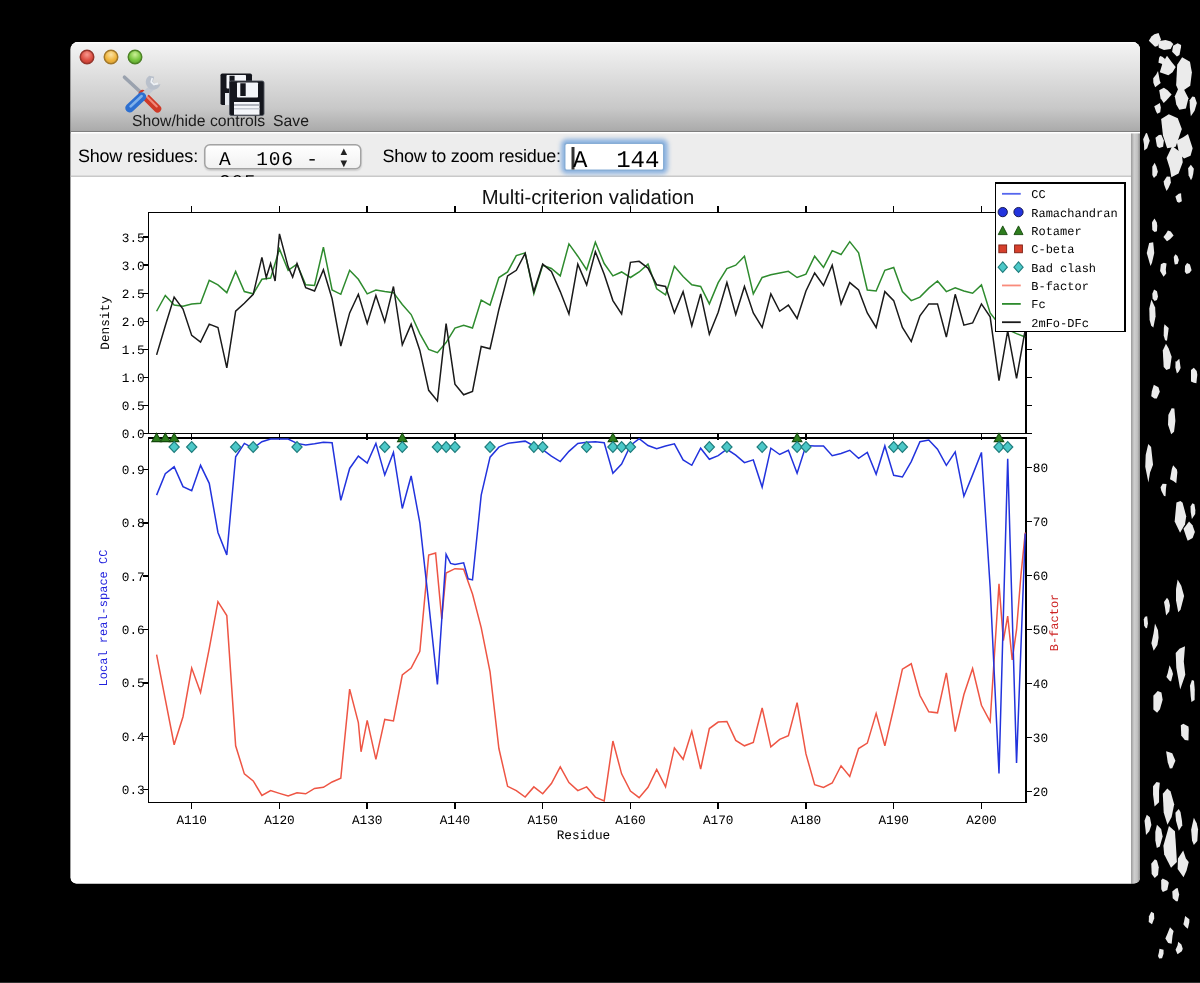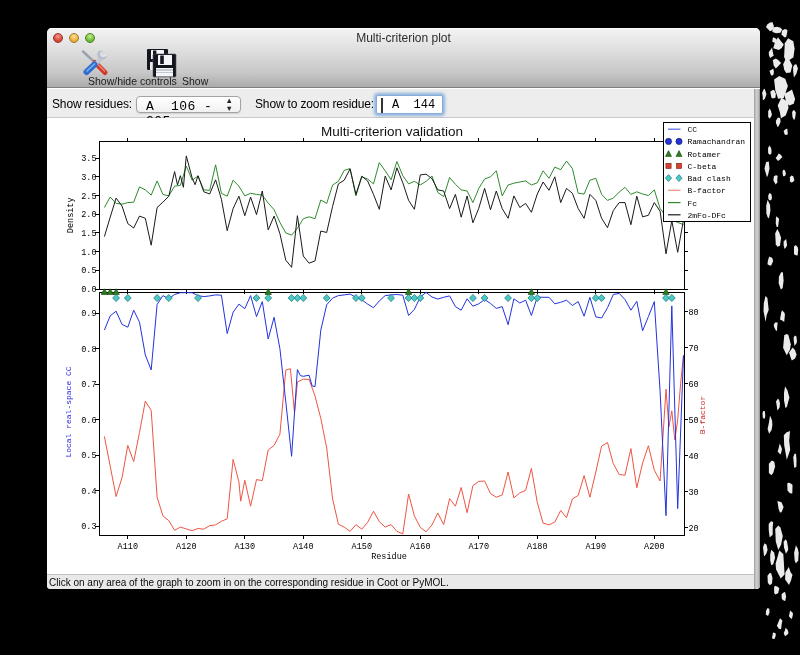--- a/index.html
+++ b/index.html
@@ -11,21 +11,21 @@
 #tl-y{left:22px;background:radial-gradient(circle at 50% 30%,#fbe3a5,#f0b53e 55%,#cf9730);border:0.5px solid #a3782a;}
 #tl-g{left:38px;background:radial-gradient(circle at 50% 30%,#cbf096,#78c53f 55%,#55992b);border:0.5px solid #4d8226;}
 #wtitle{position:absolute;left:0;top:3px;width:100%;text-align:center;font-size:12px;color:#2c2c2c;}
 .tblabel{position:absolute;top:47px;font-size:10.5px;color:#1a1a1a;margin-left:33px;}
 #controls{position:absolute;left:0;top:61px;width:713px;height:29px;background:#ededed;border-bottom:1px solid #c9c9c9;}
 .ctlab{position:absolute;top:8px;font-size:12px;font-weight:normal;color:#000;letter-spacing:-0.15px;}
 #combo{position:absolute;left:89px;top:7px;width:105px;height:17px;background:linear-gradient(#ffffff,#f1f1f1);border:1px solid #a3a3a3;border-radius:4px;box-shadow:0 1px 1px rgba(0,0,0,0.12);}
 #combo .cbtext{position:absolute;left:9px;top:1.5px;font-size:13px;color:#000;font-family:Liberation Mono, monospace;letter-spacing:0.5px;}
 #combo .arrows{position:absolute;right:7px;top:0px;font-size:7.5px;line-height:8px;color:#222;text-align:center;}
 #zoominput{position:absolute;left:329px;top:6px;width:67px;height:19px;background:#fff;border:1px solid #88aed6;border-radius:2px;box-shadow:0 0 3px 2px rgba(110,160,220,0.75);}
-#zoominput .itext{position:absolute;left:15px;top:2px;font-size:12px;font-family:"Liberation Mono",monospace;color:#000;}
+#zoominput .itext{position:absolute;left:5px;top:2px;font-size:16px;font-family:"Liberation Mono",monospace;color:#000;}
 #zoominput .caret{position:absolute;left:4px;top:1.5px;width:1.5px;height:15px;background:#333;}
 #figure{position:absolute;left:0;top:90px;width:707px;height:484px;background:#fff;}
 #scrollstrip{position:absolute;right:0;top:61px;width:6px;height:500px;z-index:5;background:linear-gradient(90deg,#9a9a9a,#cfcfcf 35%,#c2c2c2 70%,#8f8f8f);}
 #statusbar{position:absolute;left:0;bottom:0;width:713px;height:15px;background:#e9e9e9;border-top:1px solid #c2c2c2;}
 #statusbar .stext{position:absolute;left:2px;top:2px;font-size:10px;color:#0a0a0a;}
 #plotsvg{position:absolute;left:0;top:0;width:800px;height:655px;}
 #bgblobs{position:absolute;left:0;top:0;width:800px;height:655px;}
 </style></head>
 <body>
 <div id="stage">
@@ -97,21 +97,20 @@
         <polygon points="794.4,180.2 793.0,182.0 791.0,182.6 789.9,181.2 790.0,177.3 791.4,175.4 793.3,176.3"></polygon>
         <polygon points="796.9,340.2 796.8,342.7 794.6,346.0 793.8,341.3 793.7,337.6 794.9,335.5 796.3,336.2"></polygon>
         <polygon points="765.3,415.7 764.8,418.2 764.0,419.0 762.8,417.2 762.5,413.0 763.3,411.1 764.8,410.9"></polygon>
       </g>
     </svg>
 <div id="win">
   <div id="titlebar">
     <div class="tl" id="tl-r"></div>
         <div class="tl" id="tl-y"></div>
         <div class="tl" id="tl-g"></div>
-    <div id="wtitle">Multi-criterion plot</div>
     <svg style="position:absolute;left:33px;top:21px" width="32" height="28" viewBox="0 0 32 28">
       <line x1="3" y1="2.5" x2="16" y2="14.5" stroke="#9aa2ae" stroke-width="2.4" stroke-linecap="round"></line>
       <line x1="15" y1="13.5" x2="25" y2="23.5" stroke="#cf3a28" stroke-width="5" stroke-linecap="round"></line>
       <line x1="15.5" y1="13" x2="24.5" y2="22" stroke="#f0897a" stroke-width="1.4" stroke-linecap="round"></line>
       <line x1="23.5" y1="7.5" x2="14" y2="16" stroke="#c2c8d2" stroke-width="4"></line>
       <line x1="14.5" y1="15.5" x2="6.5" y2="23" stroke="#2d6fd0" stroke-width="6" stroke-linecap="round"></line>
       <line x1="14.5" y1="15" x2="7" y2="22" stroke="#7fb0ea" stroke-width="1.6" stroke-linecap="round"></line>
       <path d="M 19.5 1.5 a 5 5 0 1 0 7.5 5.5 l -3 0.8 l -2.2 -2.2 l 1 -3.4 Z" fill="#b9c0cb"></path>
       <path d="M 21.5 3 l -0.7 2.6 l 1.8 1.8 l 2.7 -0.8" fill="none" stroke="#eef1f5" stroke-width="1.1"></path>
     </svg>
@@ -123,39 +122,36 @@
       <rect x="5" y="14" width="15" height="8" fill="#e8ebf0"></rect>
       <g>
       <rect x="8" y="6" width="23" height="23" rx="1.2" fill="#14161d" stroke="#50555f" stroke-width="0.6"></rect>
       <rect x="13" y="7" width="14" height="10" rx="0.5" fill="#f4f6fa"></rect>
       <rect x="15.2" y="7.5" width="3.6" height="8.5" fill="#14161d"></rect>
       <rect x="11" y="20" width="17" height="8.5" fill="#f4f6fa"></rect>
       <rect x="11" y="21.5" width="17" height="1" fill="#9aa0ab"></rect>
       <rect x="11" y="24" width="17" height="1" fill="#c3c8d0"></rect>
       </g>
     </svg>
-    <div class="tblabel" style="left:102px;">Show</div>
+    <div class="tblabel" style="left:102px;">Save</div>
   </div>
   <div id="controls">
     <div class="ctlab" style="left:5px;">Show residues:</div>
     <div id="combo">
           <span class="cbtext">A&nbsp; 106 - 205</span>
           <div class="arrows">▲<br>▼</div>
         </div>
     <div class="ctlab" style="left:208px;">Show to zoom residue:</div>
     <div id="zoominput">
           <div class="caret"></div>
           <span class="itext">A&nbsp;&nbsp;144</span>
         </div>
   </div>
   <div id="figure"></div>
   <div id="scrollstrip"></div>
-  <div id="statusbar">
-        <span class="stext">Click on any area of the graph to zoom in on the corresponding residue in Coot or PyMOL.</span>
-      </div>
 </div>
 <svg id="plotsvg" viewBox="0 0 800 655">
 <defs>
         <clipPath id="cpTop">
           <rect x="99" y="141.5" width="585" height="147.5"></rect>
         </clipPath>
 <clipPath id="cpBot">
           <rect x="99" y="292" width="585" height="243"></rect>
         </clipPath>
       </defs>

